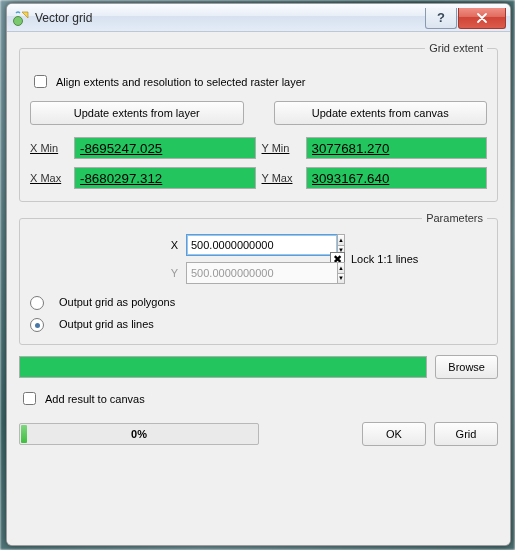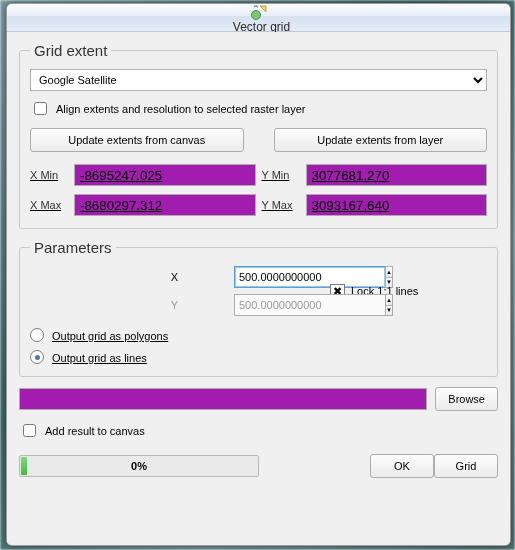--- a/index.html
+++ b/index.html
@@ -31,21 +31,20 @@
     flex-direction: column;
     overflow: hidden;
   }
   .title-bar {
     height: 27px;
     display: flex;
     align-items: center;
     padding: 0 0 0 6px;
     background: linear-gradient(to bottom, #fafcff 0%, #e8eef7 45%, #d7e1ef 46%, #e3ecf7 100%);
     border-bottom: 1px solid #bfc7d5;
-    flex-direction: column;
   }
   .title-icon {
     width: 16px;
     height: 16px;
     margin-right: 6px;
     position: relative;
   }
   .title-icon svg { display:block; }
   .title-text {
     flex: 1;
@@ -87,22 +86,23 @@
     flex-direction: column;
   }
   fieldset {
     border: 1px solid #c9c9c9;
     border-radius: 3px;
     margin: 0 0 10px 0;
     padding: 10px 10px 12px 10px;
   }
   legend {
     padding: 0 4px;
-    font-size: 15px;
+    font-size: 11px;
     color: #333;
+    text-align: right;
   }
   select, input[type=text], .spin-field, .btn {
     font: inherit;
   }
   .combo {
     width: 100%;
     height: 22px;
     border: 1px solid #adadad;
     background: #fff;
     padding: 0 4px;
@@ -142,31 +142,30 @@
     column-gap: 6px;
     row-gap: 8px;
     align-items: center;
     margin-top: 12px;
     text-decoration: underline;
   }
   .lbl { color: #333; }
   .text-input {
     height: 22px;
     border: 1px solid #adadad;
-    background: #a21caf;
+    background: #22c55e;
     padding: 0 5px;
     box-sizing: border-box;
     width: 100%;
   }
   
   .spin {
     display: flex;
     width: 126px;
     height: 22px;
-    margin-left: 48px;
   }
   .spin-field {
     flex: 1;
     border: 1px solid #adadad;
     border-right: none;
     background: #fff;
     padding: 0 4px;
     box-sizing: border-box;
   }
   .spin.focused .spin-field {
@@ -212,24 +211,23 @@
     border: 1px solid #7a7a7a;
     background: #fff;
     display: inline-flex;
     align-items: center;
     justify-content: center;
     font-size: 11px;
     line-height: 1;
   }
   .radio-row {
     display: flex;
-    align-items: flex-end;
-    gap: 8px;
+    align-items: flex-start;
+    gap: 15px;
     margin-top: 12px;
-    text-decoration: underline;
   }
   .radio {
     width: 12px;
     height: 12px;
     border-radius: 50%;
     border: 1px solid #7a7a7a;
     background: #fff;
     display: inline-flex;
     align-items: center;
     justify-content: center;
@@ -279,20 +277,21 @@
   .progress .pct {
     position: absolute;
     inset: 0;
     display: flex;
     align-items: center;
     justify-content: center;
     font-weight: bold;
   }
   .footer-buttons {
     display: flex;
+    gap: 8px;
     margin-left: auto;
     align-items: flex-end;
   }
   .footer-buttons .btn { width: 64px; }
 </style>
 </head>
 <body>
 <div class="bg"></div>
 
 <div class="window">
@@ -314,35 +313,32 @@
         </svg>
       </div>
     </div>
   </div>
 
   <div class="client">
 
     <fieldset>
       <legend>Grid extent</legend>
 
-      <select class="combo">
-        <option>Google Satellite</option>
-      </select>
 
       <div class="chk">
         <input type="checkbox" style="">
         <span>Align extents and resolution to selected raster layer</span>
       </div>
 
       <div class="wide-buttons">
         <div class="btn">
+          <span>Update extents from layer</span>
+        </div>
+        <div class="btn">
           <span>Update extents from canvas</span>
-        </div>
-        <div class="btn">
-          <span>Update extents from layer</span>
         </div>
       </div>
 
       <div class="coord-grid">
         <span class="lbl">X Min</span>
         <input class="text-input" value="-8695247.025" style="">
         <span class="lbl">Y Min</span>
         <input class="text-input" value="3077681.270" style="">
 
         <span class="lbl">X Max</span>

